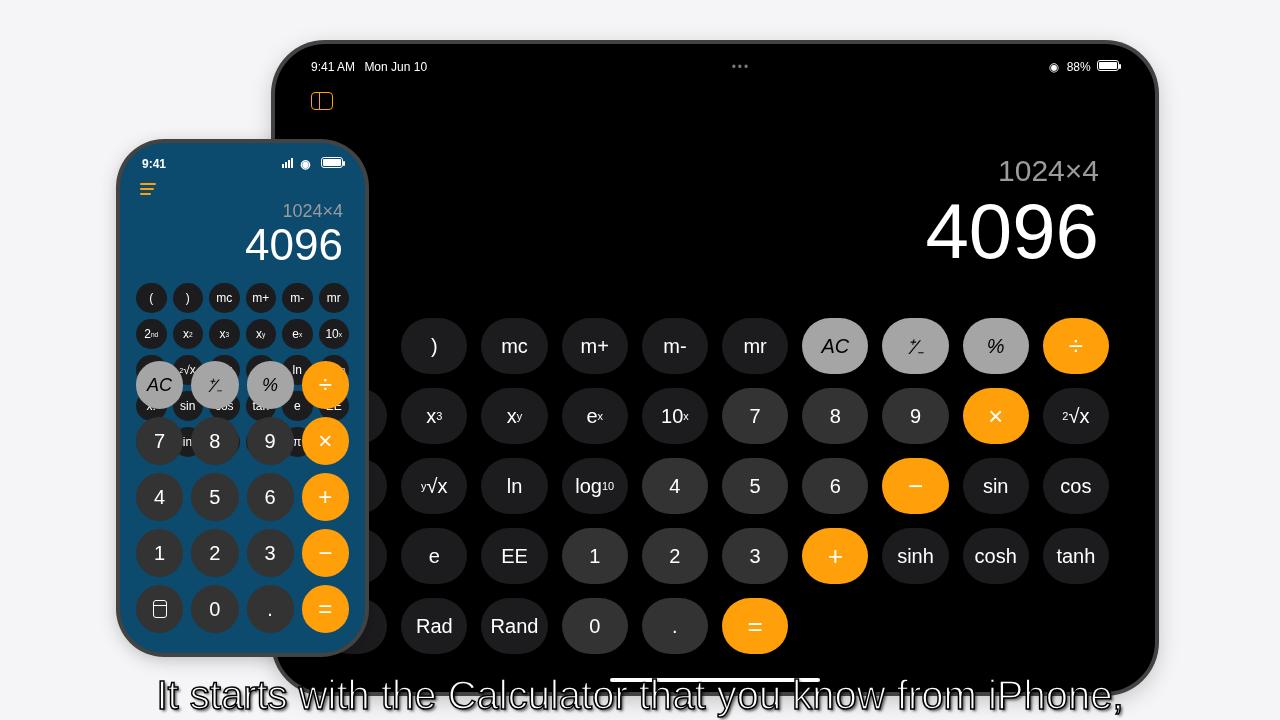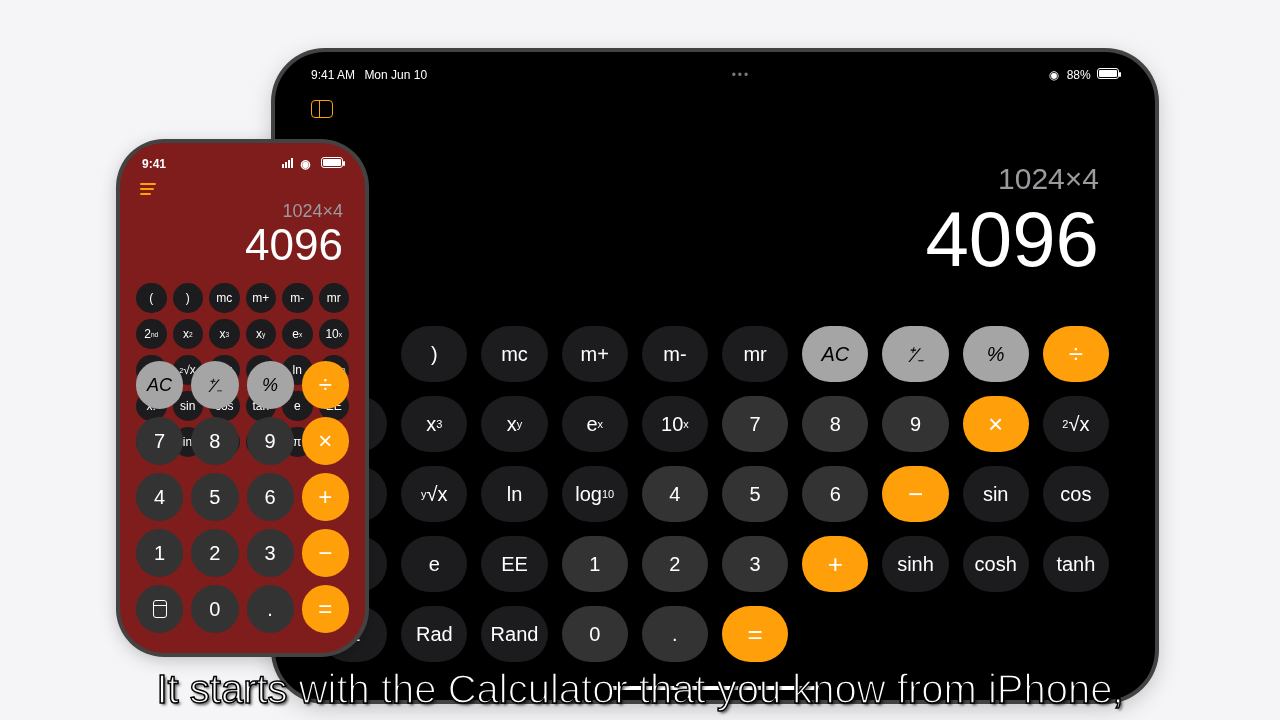--- a/index.html
+++ b/index.html
@@ -6,21 +6,21 @@
 body {
   width: 1280px;
   height: 720px;
   background: #f5f5f7;
   position: relative;
   overflow: hidden;
 }
 .ipad {
   position: absolute;
   left: 275px;
-  top: 52px;
+  top: 44px;
   width: 880px;
   height: 648px;
   border-radius: 50px;
   background: #000;
   box-shadow: 0 0 0 4px #434343, 0 6px 24px rgba(0,0,0,.25);
   padding: 20px 26px;
 }
 .ipad .status {
   position: absolute;
   top: 16px; left: 36px; right: 36px;
@@ -67,21 +67,21 @@
 .btn sub { font-size: .55em; vertical-align: sub; }
 .btn sup { font-size: .55em; vertical-align: super; }
 
 .phone {
   position: absolute;
   left: 120px;
   top: 143px;
   width: 245px;
   height: 510px;
   border-radius: 44px;
-  background: #7f1d1d;
+  background: #0c4a6e;
   box-shadow: 0 0 0 4px #434343, 0 4px 20px rgba(0,0,0,.3);
   padding: 10px 10px 12px;
 }
 .phone .status {
   position: absolute; top: 14px; left: 22px; right: 22px;
   display: flex; justify-content: space-between; align-items: center;
   color: #fff; font-size: 12px; font-weight: 600;
 }
 .phone .history-icon {
   position: absolute; top: 40px; left: 20px;
@@ -115,21 +115,21 @@
 }
 .calc-icon::before { content:""; border-bottom: 1px solid #fff; }
 .calc-icon::after  { content:""; }
 
 .caption {
   position: absolute; bottom: 0; left: 0; right: 0;
   text-align: center; font-size: 40px; color: #fff;
   -webkit-text-stroke: 1.5px #000;
   text-shadow: 2px 2px 3px rgba(0,0,0,.7);
   font-weight: 500;
-  padding-bottom: 8px;
+  padding-bottom: 2px;
 }
 .signal { display:inline-flex; align-items:flex-end; gap:1px; margin-right:4px;}
 .signal i{width:2px;background:#fff;display:block;}
 .signal i:nth-child(1){height:4px}.signal i:nth-child(2){height:6px}
 .signal i:nth-child(3){height:8px}.signal i:nth-child(4){height:10px}
 .wifi { display:inline-block; margin-right:4px; font-size:12px; }
 .batt {
   display:inline-block; width:22px; height:11px; border:1px solid #fff;
   border-radius:3px; position:relative; margin-left:3px;
 }

